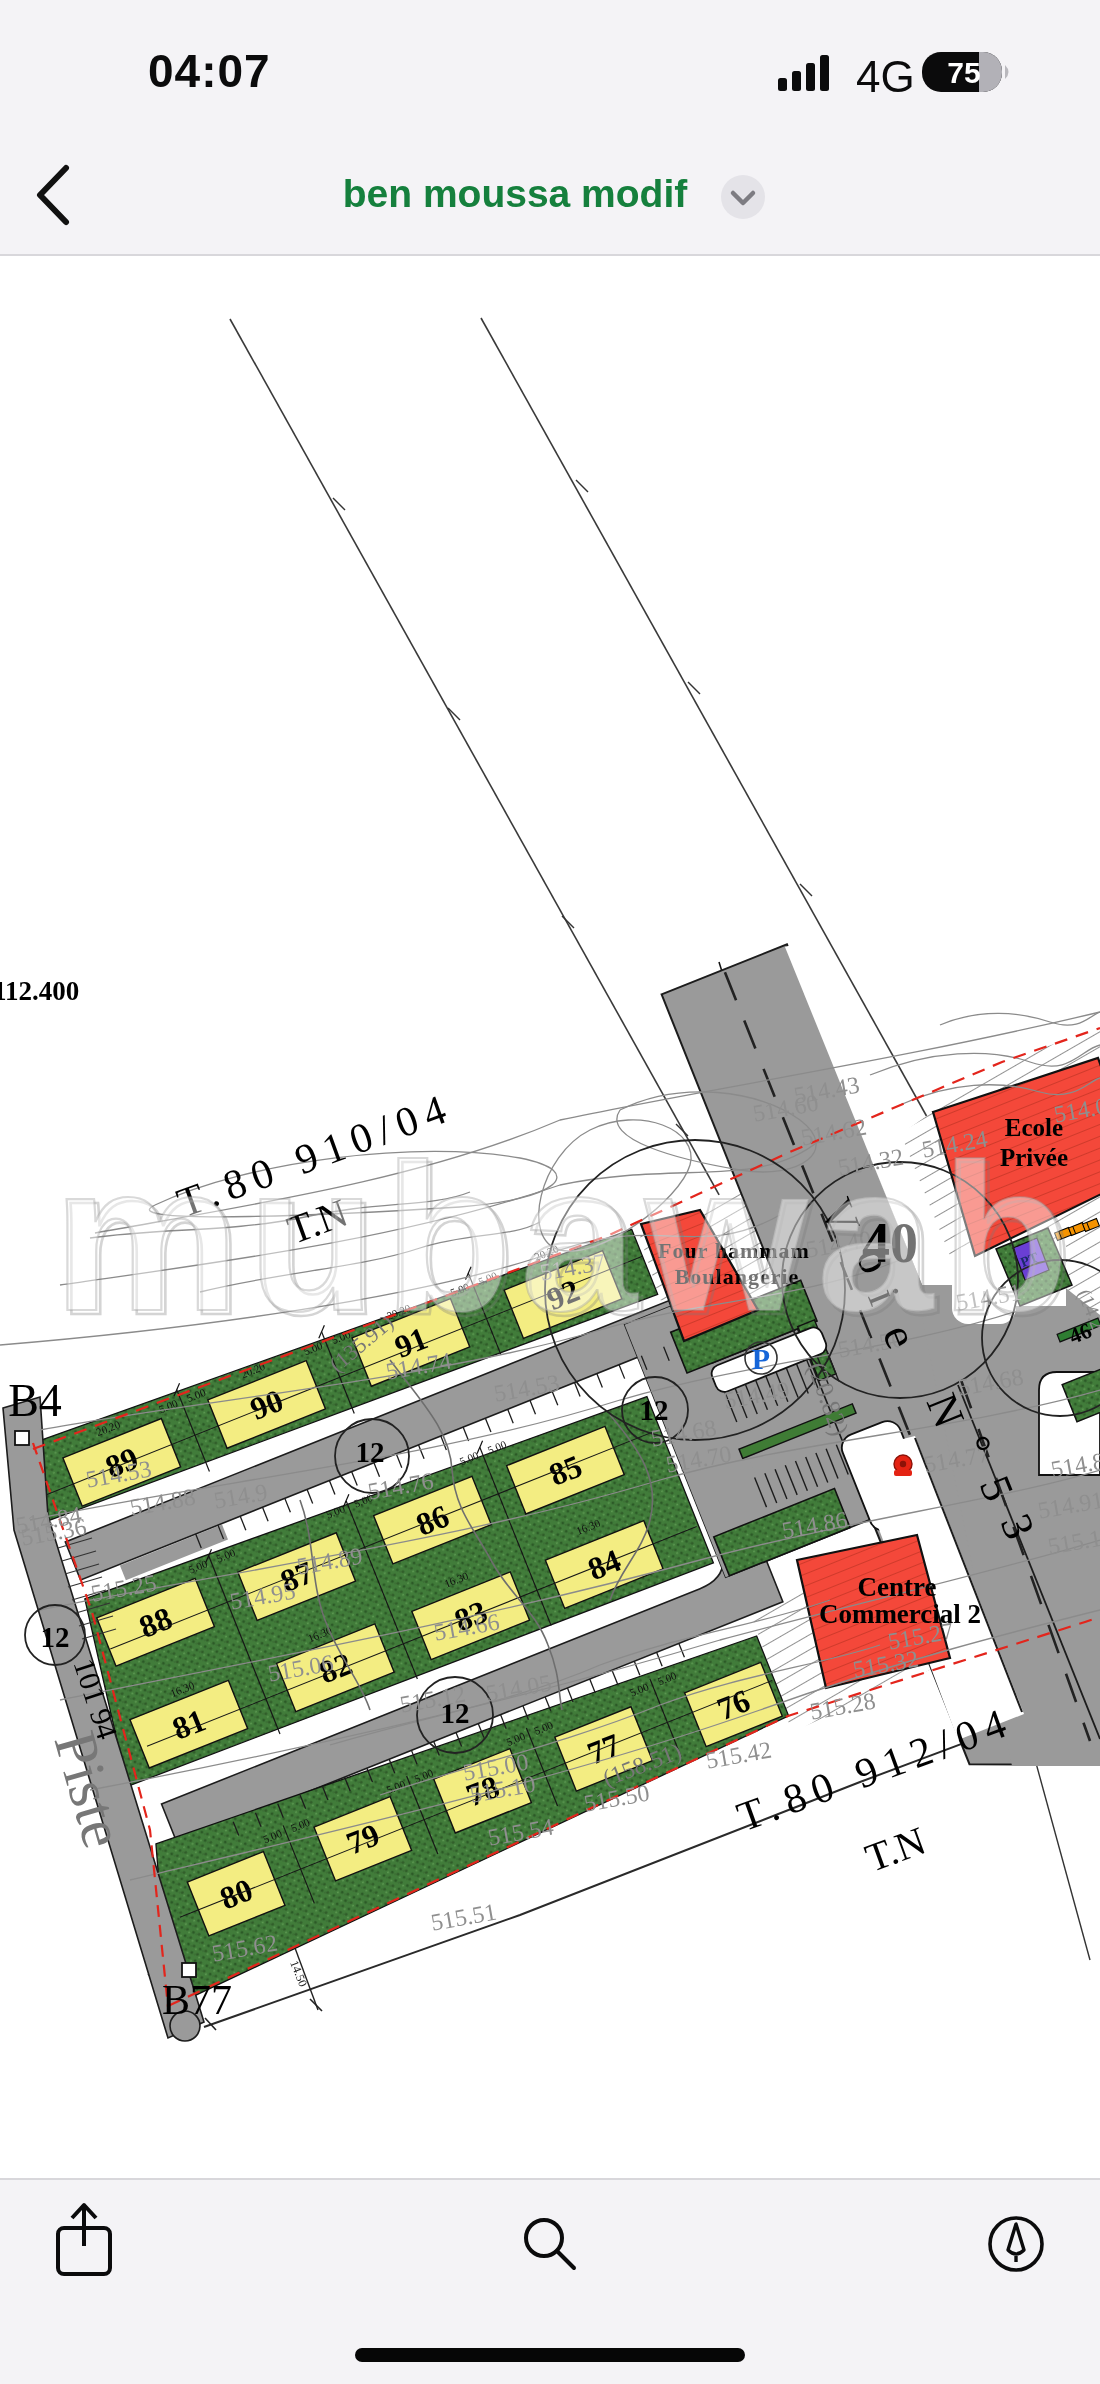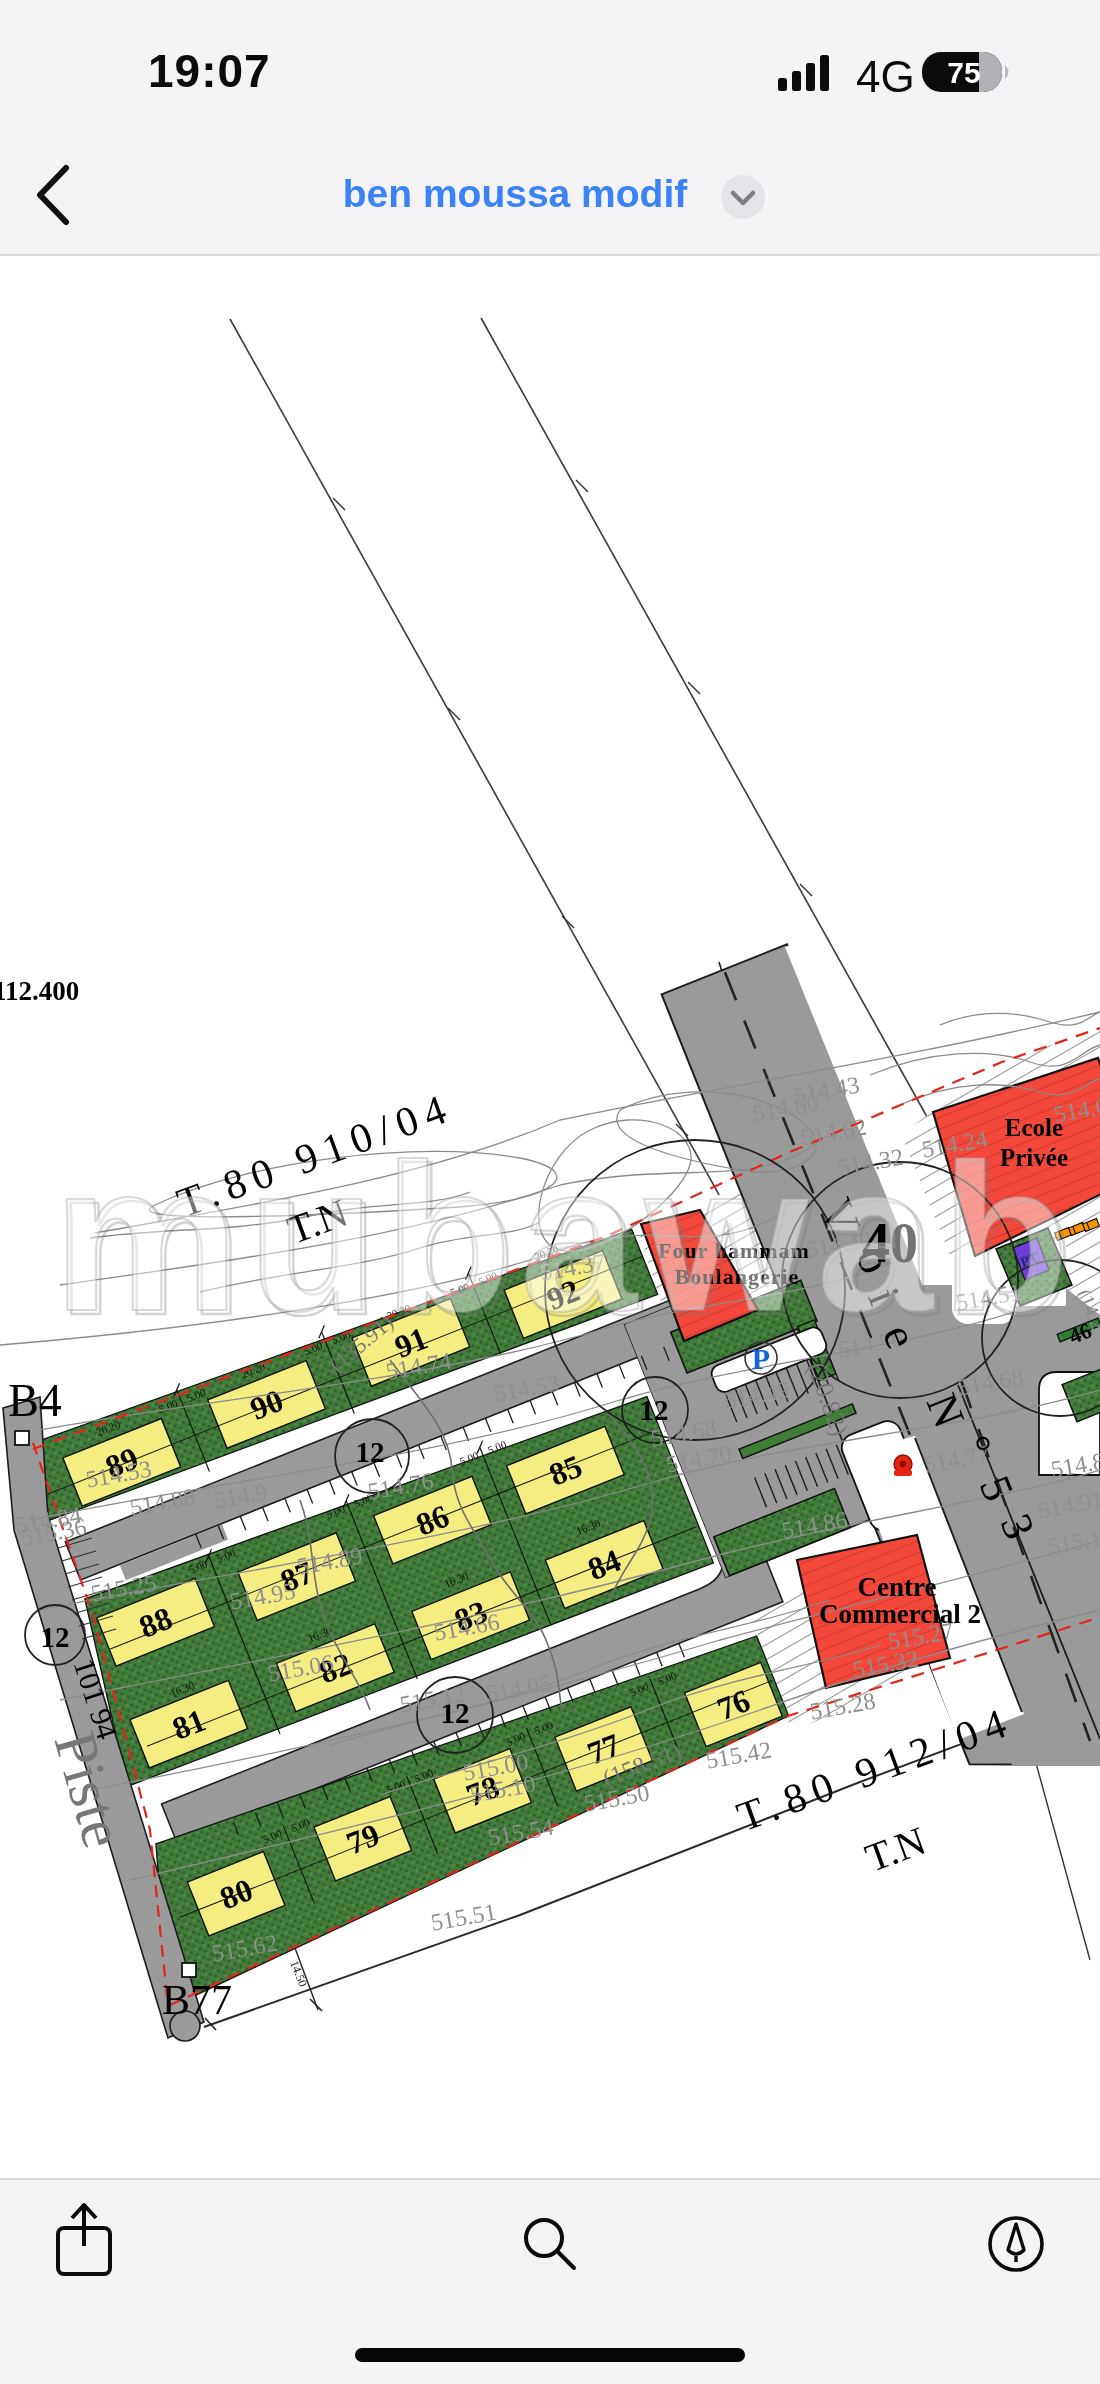--- a/index.html
+++ b/index.html
@@ -1,19 +1,19 @@
 <!DOCTYPE html>
 <html><head><meta charset="utf-8">
 <style>
 * { margin:0; padding:0; box-sizing:border-box; }
 body { width:1100px; height:2384px; background:#fff; font-family:"Liberation Sans", sans-serif; position:relative; overflow:hidden; }
 .hdr { position:absolute; left:0; top:0; width:1100px; height:256px; background:#f4f3f6; border-bottom:2px solid #d8d7db; }
 .ftr { position:absolute; left:0; top:2178px; width:1100px; height:206px; background:#f4f3f6; border-top:2px solid #d8d7db; }
 .time { position:absolute; left:148px; top:44px; font-size:46px; font-weight:bold; color:#0b0b0c; letter-spacing:1px; }
-.title { position:absolute; left:0; top:172px; width:1030px; text-align:center; font-size:39px; font-weight:bold; color:#3b82f6; }
+.title { position:absolute; left:0; top:172px; width:1030px; text-align:center; font-size:39px; font-weight:bold; color:#15803d; }
 .homebar { position:absolute; left:355px; top:2348px; width:390px; height:14px; border-radius:8px; background:#060606; }
 </style></head>
 <body>
 
 <svg width="1100" height="1922" viewBox="0 256 1100 1922" style="position:absolute;left:0;top:256px">
 <defs>
 <pattern id="speck" width="9" height="9" patternUnits="userSpaceOnUse">
  <rect width="9" height="9" fill="#417c3a"></rect>
  <circle cx="2" cy="3" r="1.5" fill="#2c5a27"></circle>
  <circle cx="6.5" cy="7" r="1.4" fill="#305c29"></circle>
@@ -461,21 +461,21 @@
 
 <circle cx="761" cy="1358" r="16" fill="none" stroke="#333" stroke-width="1.6"></circle>
 <text x="761" y="1369" font-family="Liberation Serif, serif" font-size="30" font-weight="bold" fill="#1565d8" text-anchor="middle">P</text>
 
 <text x="569" y="1314" font-family="Liberation Sans, sans-serif" font-size="210" font-weight="bold" fill="none" stroke="rgba(120,120,120,0.32)" stroke-width="2.6" text-anchor="middle" letter-spacing="8">mubawab</text>
 <text x="565" y="1310" font-family="Liberation Sans, sans-serif" font-size="210" font-weight="bold" fill="rgba(255,255,255,0.45)" stroke="rgba(160,160,160,0.4)" stroke-width="2.2" text-anchor="middle" letter-spacing="8">mubawab</text>
 </svg>
 
 <div class="hdr"></div>
 
-<div class="time">19:07</div>
+<div class="time">04:07</div>
 
 <svg width="70" height="45" viewBox="0 0 70 45" style="position:absolute;left:778px;top:50px">
  <rect x="0" y="28" width="9" height="13" rx="2.5" fill="#0b0b0c"></rect>
  <rect x="14" y="21" width="9" height="20" rx="2.5" fill="#0b0b0c"></rect>
  <rect x="28" y="13" width="9" height="28" rx="2.5" fill="#0b0b0c"></rect>
  <rect x="42" y="5" width="9" height="36" rx="2.5" fill="#0b0b0c"></rect>
 </svg>
 
 <div style="position:absolute;left:856px;top:52px;font-size:44px;color:#0b0b0c;">4G</div>
 

